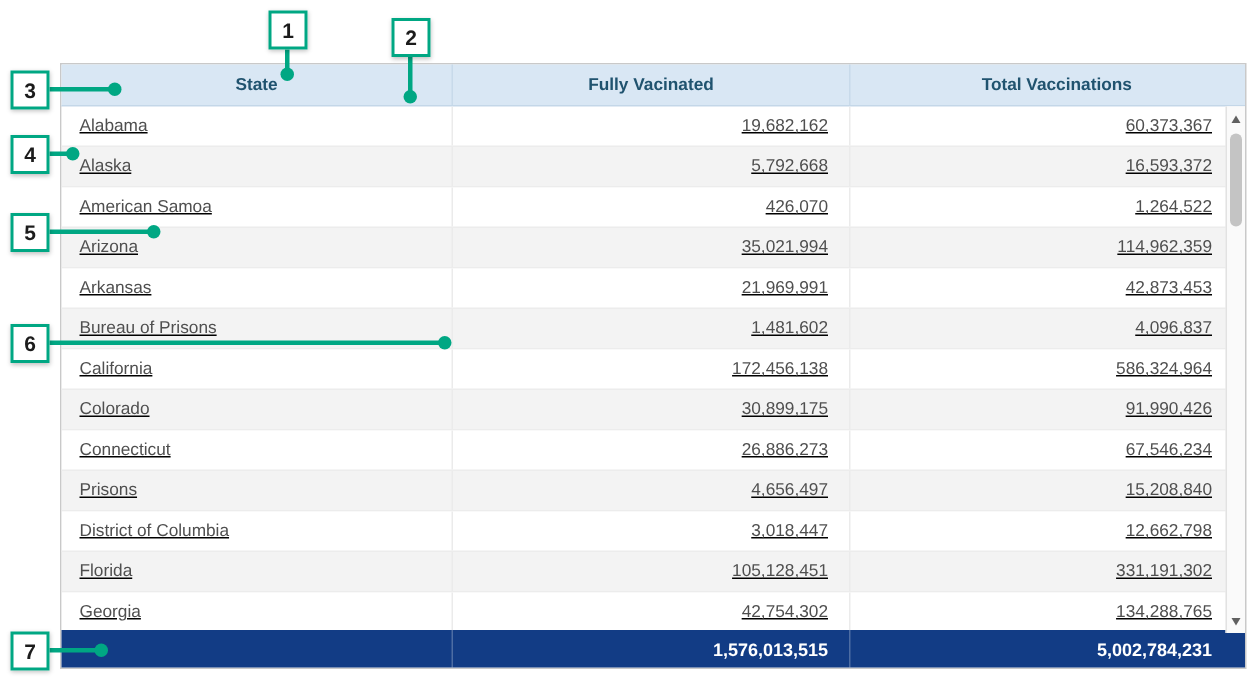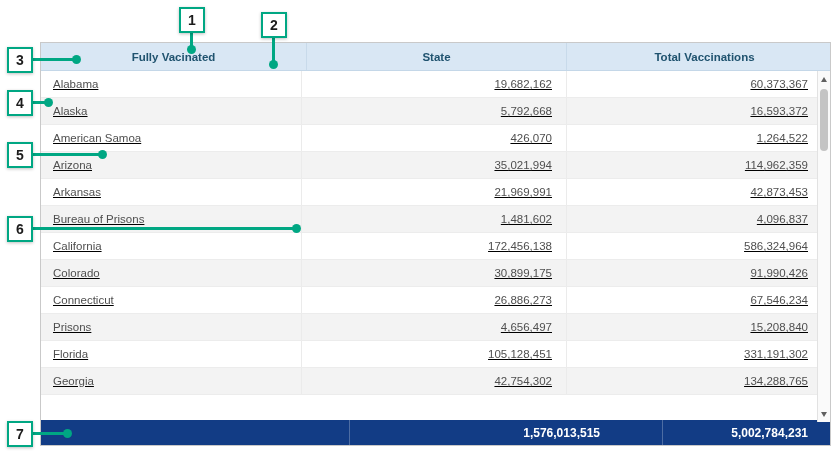--- a/index.html
+++ b/index.html
@@ -25,21 +25,21 @@
   .tr:nth-child(even) { background:#f3f3f3; }
   .td { display:flex; align-items:center; font-size:11.5px; color:#4f4f4f; }
   .td + .td { border-left:1px solid #ebebeb; }
   .td.state { padding-left:12px; }
   .td.num   { justify-content:flex-end; padding-right:14px; }
   .td.num.col-last { padding-right:22px; }
 
   .total-row { position:absolute; left:0; bottom:0; height:25px; width:100%;
                display:flex; background:#123c85; }
   .total-row .td { color:#ffffff; font-weight:bold; font-size:12px; }
-  .total-row .td + .td { border-left:1px solid rgba(255,255,255,0.25);margin-left:48px; }
+  .total-row .td + .td { border-left:1px solid rgba(255,255,255,0.25); }
 
   
   .scrollbar { position:absolute; right:0; top:28px; width:13px; height:351px;
                background:#fafafa; border-left:1px solid #e2e2e2; }
   .sb-btn { position:absolute; left:0; width:12px; height:16px;
             display:flex; align-items:center; justify-content:center; background:#fafafa; }
   .sb-btn.up { top:0; }
   .sb-btn.down { bottom:0; }
   .tri-up { width:0; height:0; border-left:3.5px solid transparent;
             border-right:3.5px solid transparent; border-bottom:5px solid #606060; }
@@ -58,22 +58,22 @@
              background:#00a783; z-index:4; }
 </style>
 </head>
 <body>
 
 <div class="stage">
 
   <div class="table-wrap">
 
     <div class="thead">
+      <div class="th col-state">State</div>
       <div class="th col-mid">Fully Vacinated</div>
-      <div class="th col-state">State</div>
       <div class="th col-last">Total Vaccinations</div>
     </div>
 
     <div class="tbody">
       <div class="tr">
         <div class="td state col-state">Alabama</div>
         <div class="td num col-mid">19,682,162</div>
         <div class="td num col-last">60,373,367</div>
       </div>
       <div class="tr">
@@ -113,20 +113,25 @@
       </div>
       <div class="tr">
         <div class="td state col-state">Connecticut</div>
         <div class="td num col-mid">26,886,273</div>
         <div class="td num col-last">67,546,234</div>
       </div>
       <div class="tr">
         <div class="td state col-state">Prisons</div>
         <div class="td num col-mid">4,656,497</div>
         <div class="td num col-last">15,208,840</div>
+      </div>
+      <div class="tr">
+        <div class="td state col-state">District of Columbia</div>
+        <div class="td num col-mid">3,018,447</div>
+        <div class="td num col-last">12,662,798</div>
       </div>
       <div class="tr">
         <div class="td state col-state">Florida</div>
         <div class="td num col-mid">105,128,451</div>
         <div class="td num col-last">331,191,302</div>
       </div>
       <div class="tr">
         <div class="td state col-state">Georgia</div>
         <div class="td num col-mid">42,754,302</div>
         <div class="td num col-last">134,288,765</div>

